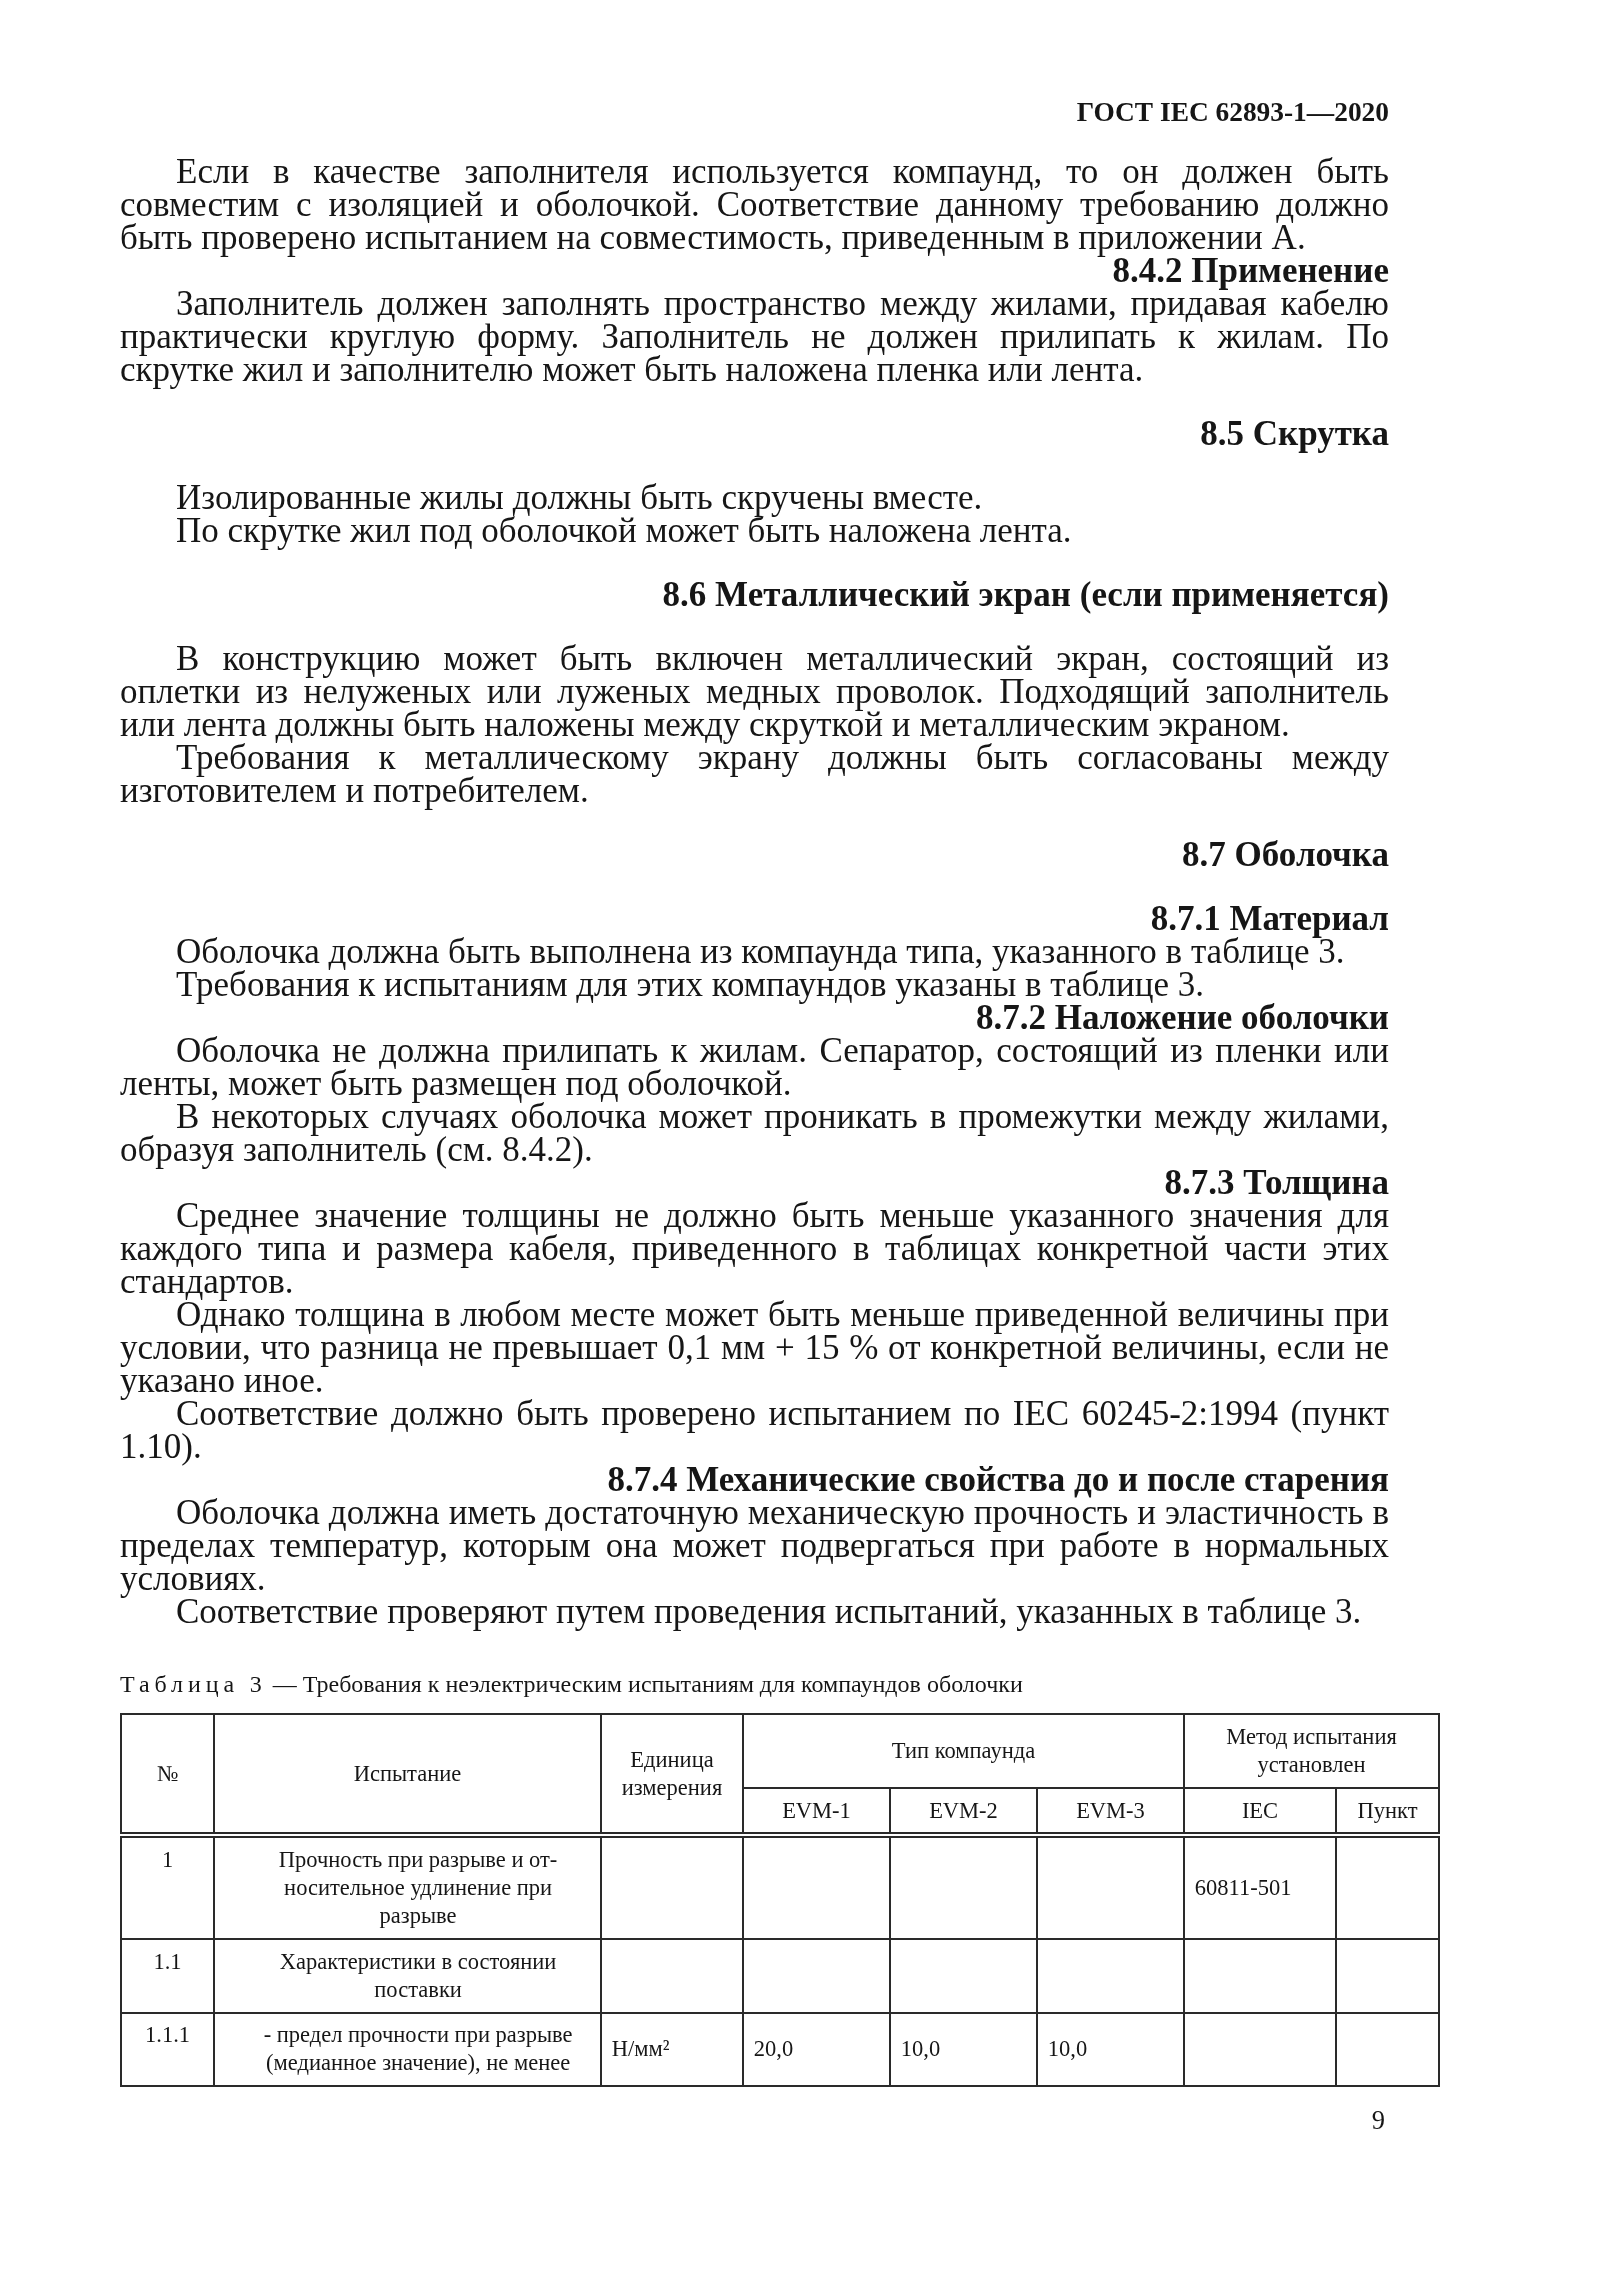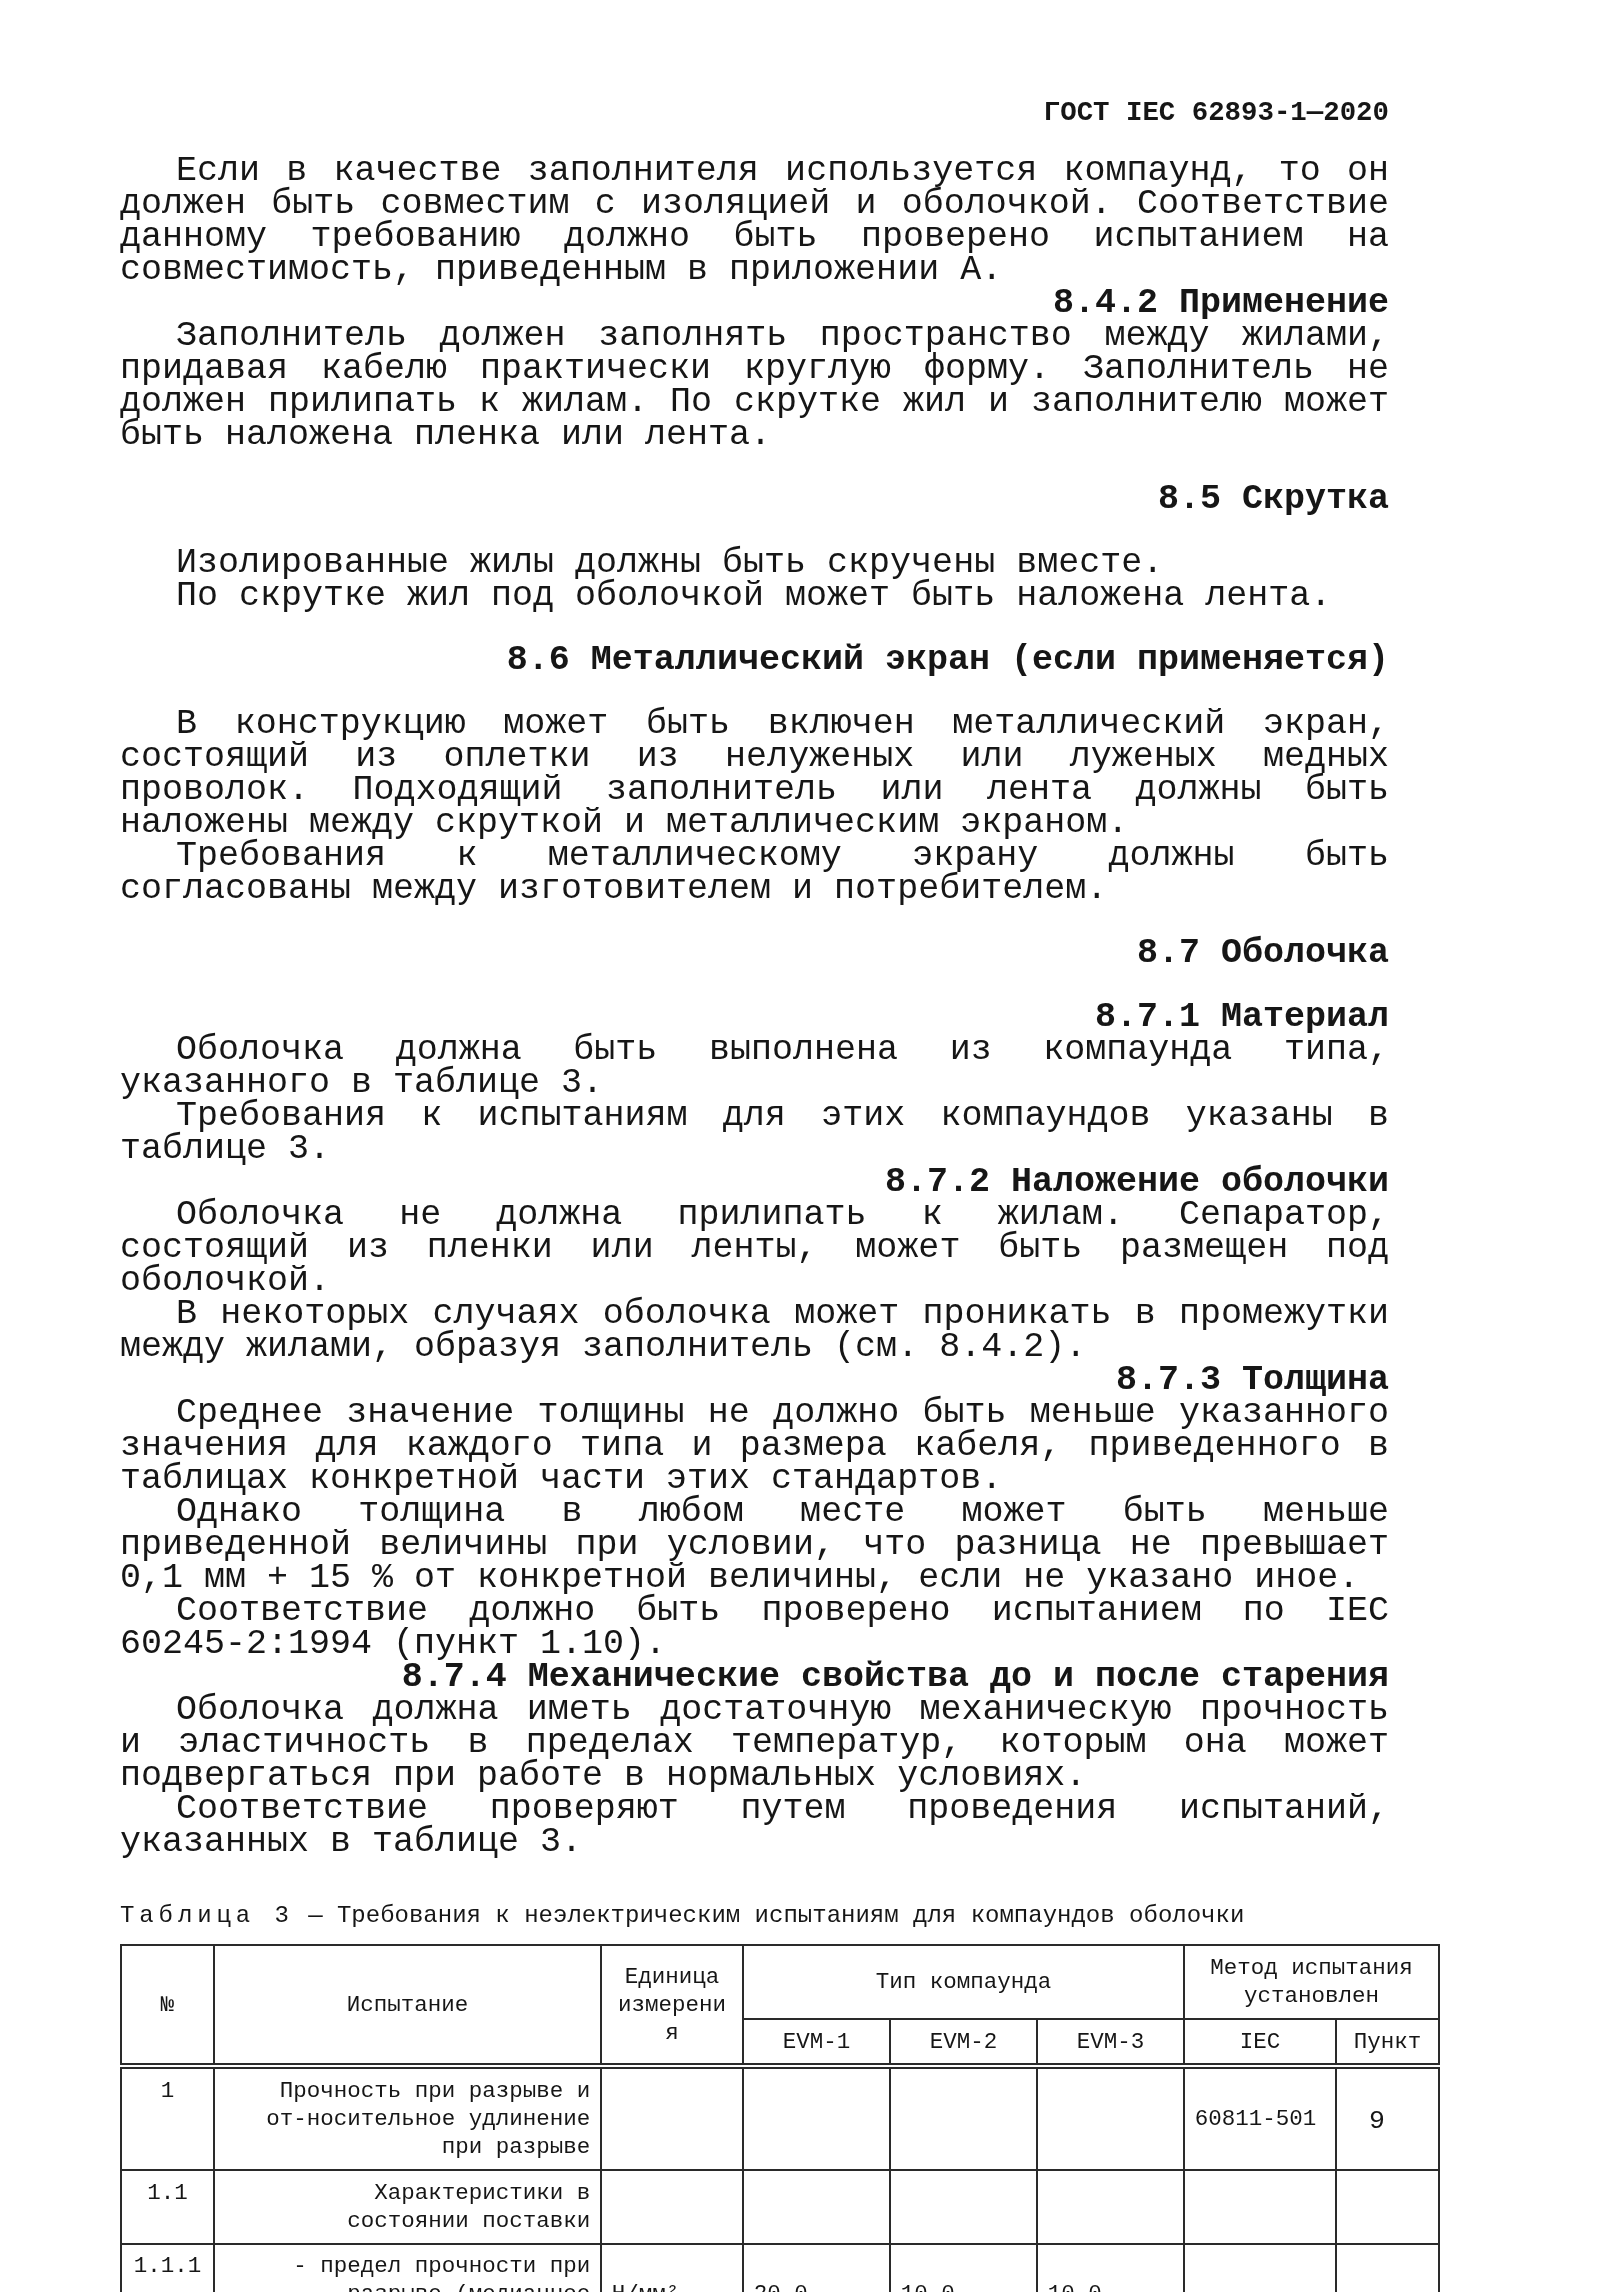--- a/index.html
+++ b/index.html
@@ -7,21 +7,21 @@
     padding: 0;
     background: #ffffff;
   }
   .page {
     position: relative;
     width: 1575px;
     height: 2293px;
     background: #ffffff;
     box-sizing: border-box;
     padding: 96px 186px 0 120px;
-    font-family: Liberation Mono, monospace;
+    font-family: Liberation Serif, serif;
     color: #161616;
     overflow: hidden;
   }
   .doc-header {
     font-size: 27.4px;
     font-weight: 700;
     text-align: right;
     line-height: 33px;
     margin: 0 0 25.5px 0;
   }
@@ -66,21 +66,21 @@
   }
   .doc-table thead th {
     text-align: center;
     vertical-align: middle;
   }
   .doc-table thead th.dbl,
   .doc-table thead tr.sub th {
     border-bottom: 6.9px double #2a2a2a;
   }
   .doc-table td.c-num  { text-align: center; vertical-align: top; }
-  .doc-table td.c-test { text-align: right;  vertical-align: top; padding-left: 31px; }
+  .doc-table td.c-test { text-align: center;  vertical-align: top; padding-left: 31px; }
   .doc-table td.c-val  { text-align: left; vertical-align: middle; }
   .page-number {
     position: absolute;
     right: 190px;
     bottom: 157px;
     font-size: 26.5px;
   }
 </style>
 </head>
 <body>

